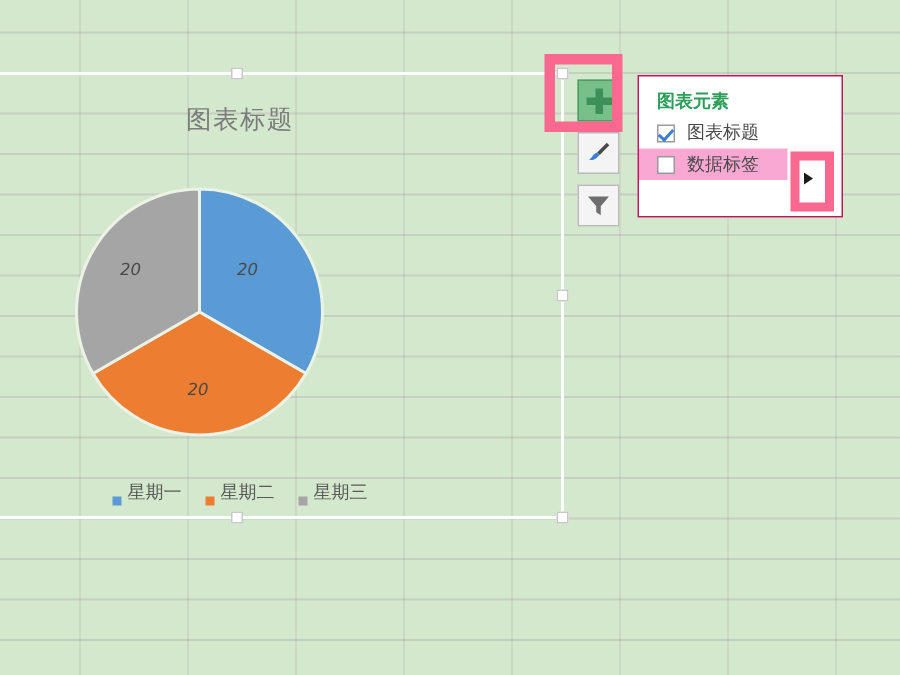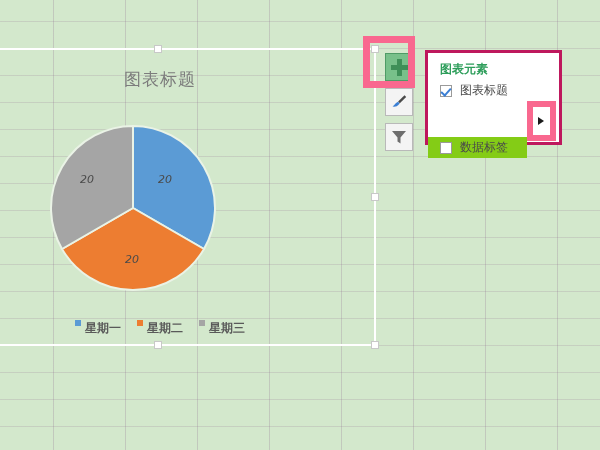--- a/index.html
+++ b/index.html
@@ -98,23 +98,22 @@
     position: absolute;
     left: 0;
     top: 270px;
     width: 436px;
     display: flex;
     justify-content: center;
     gap: 16px;
   }
   .legend-item {
     display: flex;
-    align-items: flex-start;
+    align-items: flex-end;
     gap: 4px;
-    font-weight: bold;
   }
   .legend-swatch {
     width: 6px;
     height: 6px;
     display: inline-block;
   }
   .legend-text {
     font-size: 12px;
     color: #595959;
     font-family: "DejaVu Sans", "Liberation Sans", sans-serif;
@@ -161,21 +160,21 @@
   #highlight-submenu-arrow { left: 527px; top: 101px; width: 29px; height: 40px; border-width: 6px; }
 
   
   #chart-elements-panel {
     position: absolute;
     left: 425px;
     top: 50px;
     width: 137px;
     height: 95px;
     background: #ffffff;
-    border: 3px solid #be185d;
+    border: 1px solid #be185d;
     box-sizing: border-box;
   }
   #panel-title {
     position: absolute;
     left: 12px;
     top: 8px;
     font-size: 12px;
     font-weight: bold;
     color: #2e9e5b;
     font-family: "DejaVu Sans", "Liberation Sans", sans-serif;
@@ -188,23 +187,22 @@
   }
   .panel-row {
     height: 21px;
     display: flex;
     align-items: center;
     padding-left: 12px;
     box-sizing: border-box;
     position: relative;
   }
   .panel-row.highlighted {
-    background: #84cc16;
+    background: #f9a8d4;
     width: 99px;
-    margin-top: 36px;
   }
   .checkbox {
     width: 12px;
     height: 12px;
     border: 1px solid #9a9a9a;
     background: #ffffff;
     box-sizing: border-box;
     position: relative;
     flex: 0 0 auto;
   }

